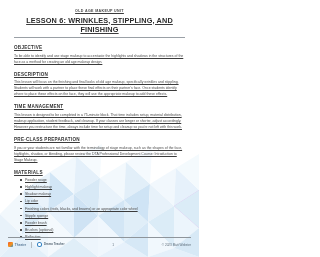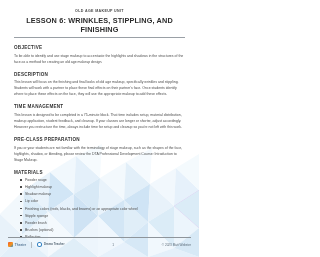--- a/index.html
+++ b/index.html
@@ -15,20 +15,21 @@
     color: #3b3b3b;
     position: relative;
   }
   .page {
     position: relative;
     width: 199px;
     height: 257px;
     background: #ffffff;
     overflow: hidden;
     box-sizing: border-box;
+    text-decoration: underline;
   }
 
   
   .bg-pattern {
     position: absolute;
     left: 0;
     bottom: 0;
     width: 199px;
     height: 115px;
     z-index: 0;

